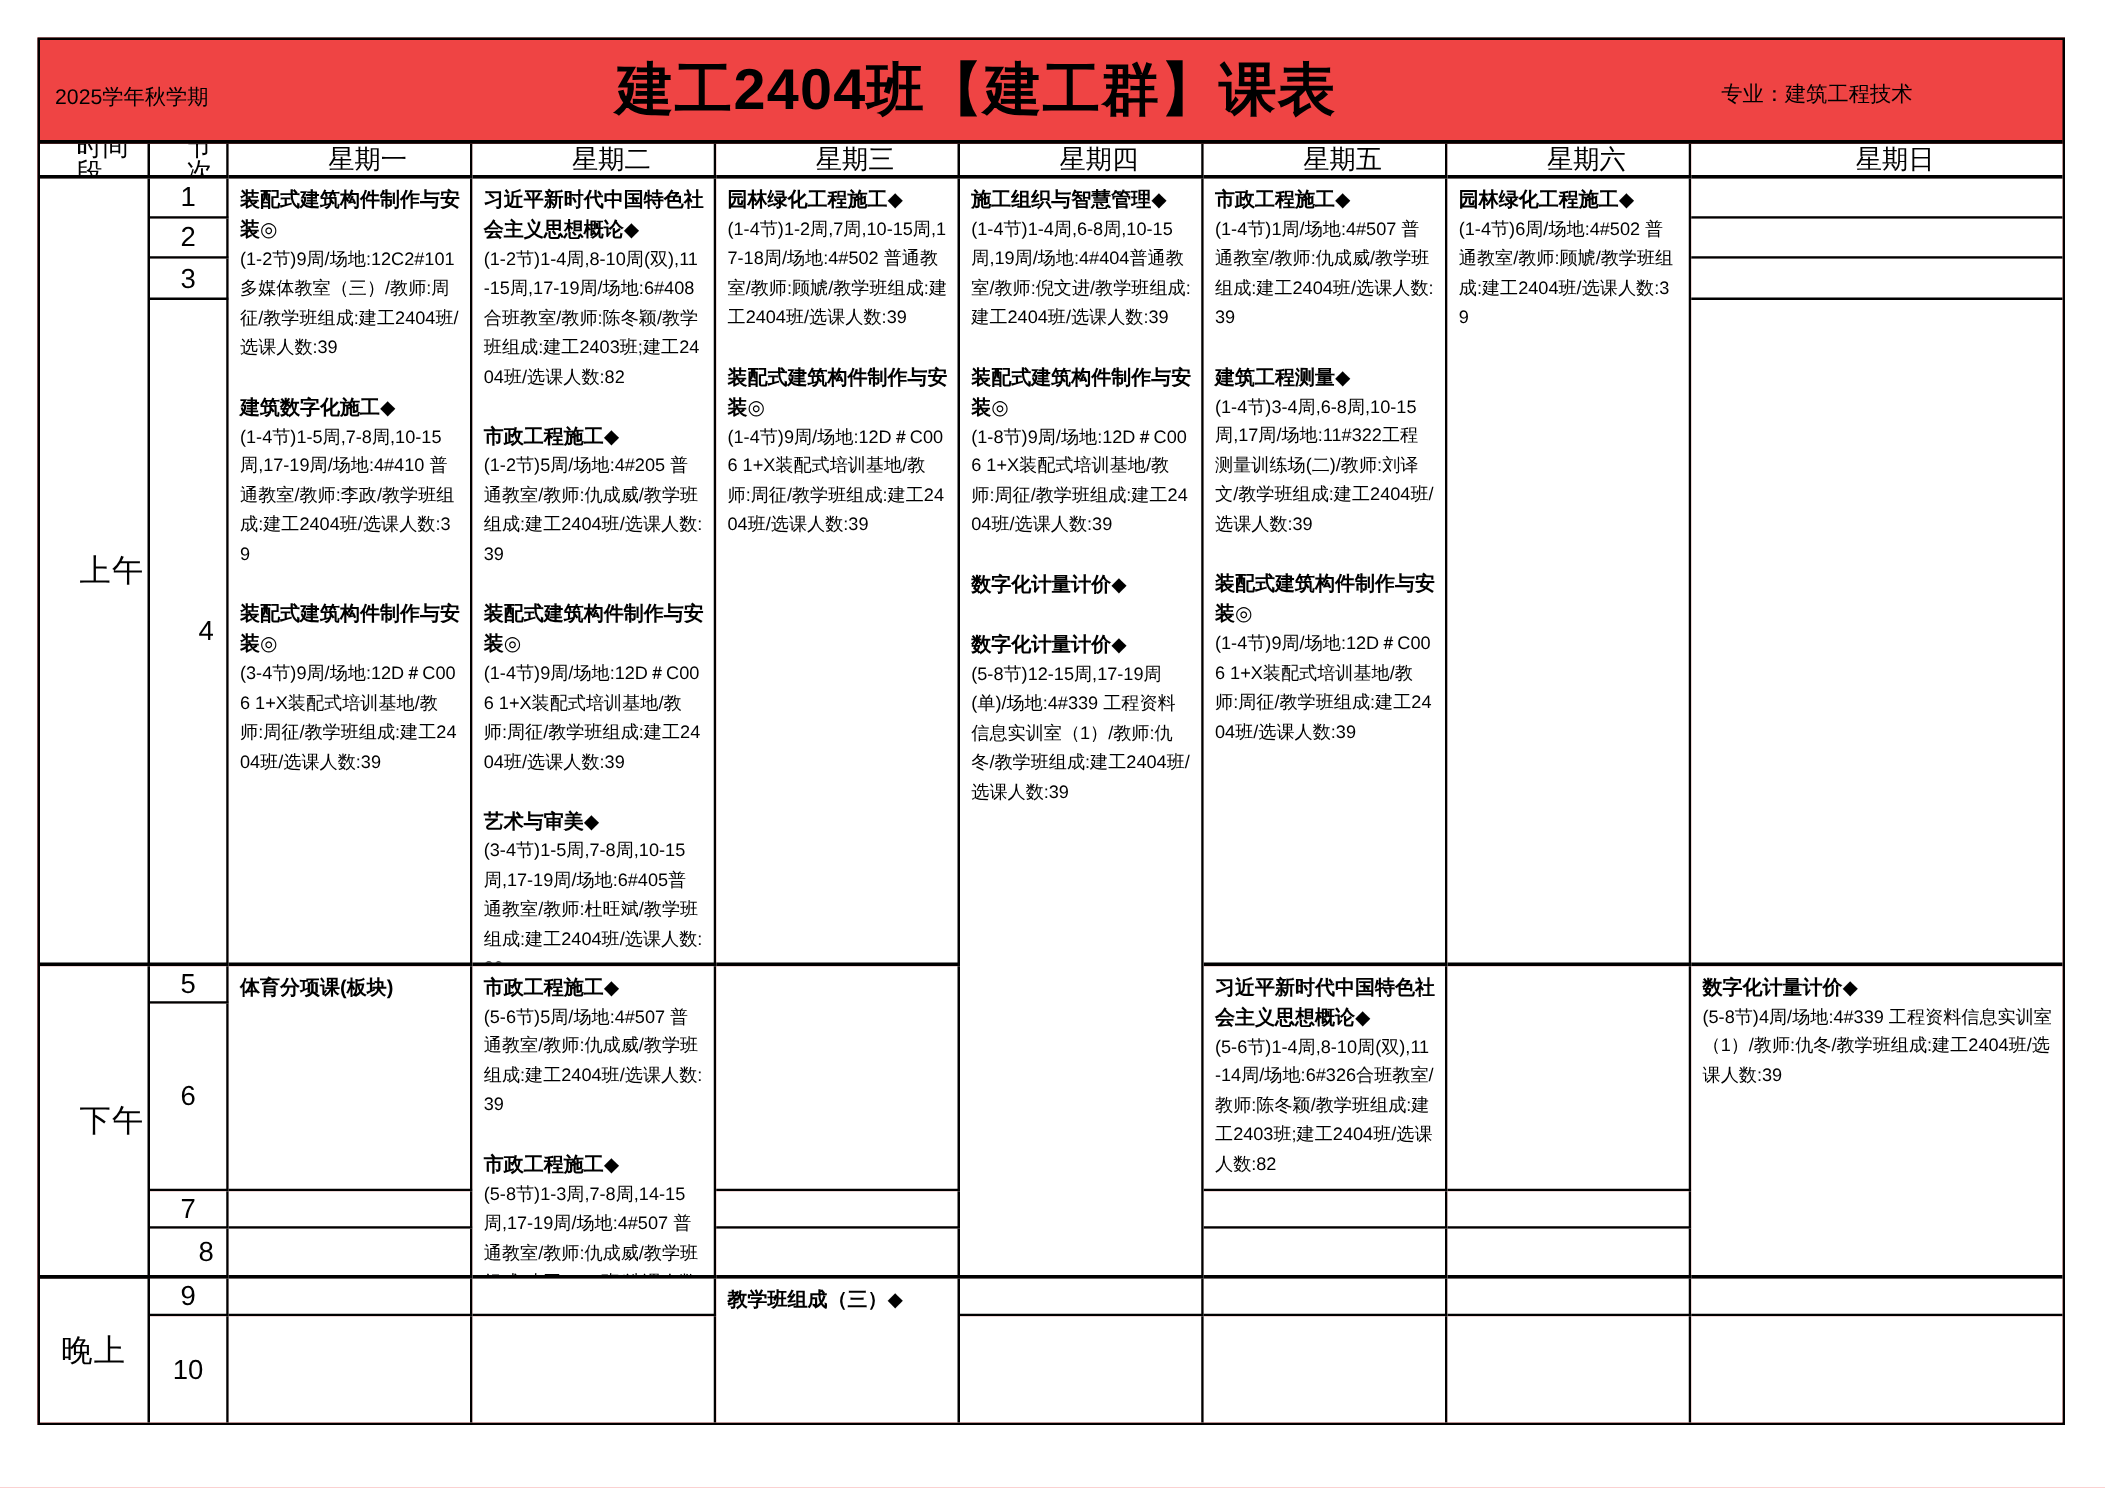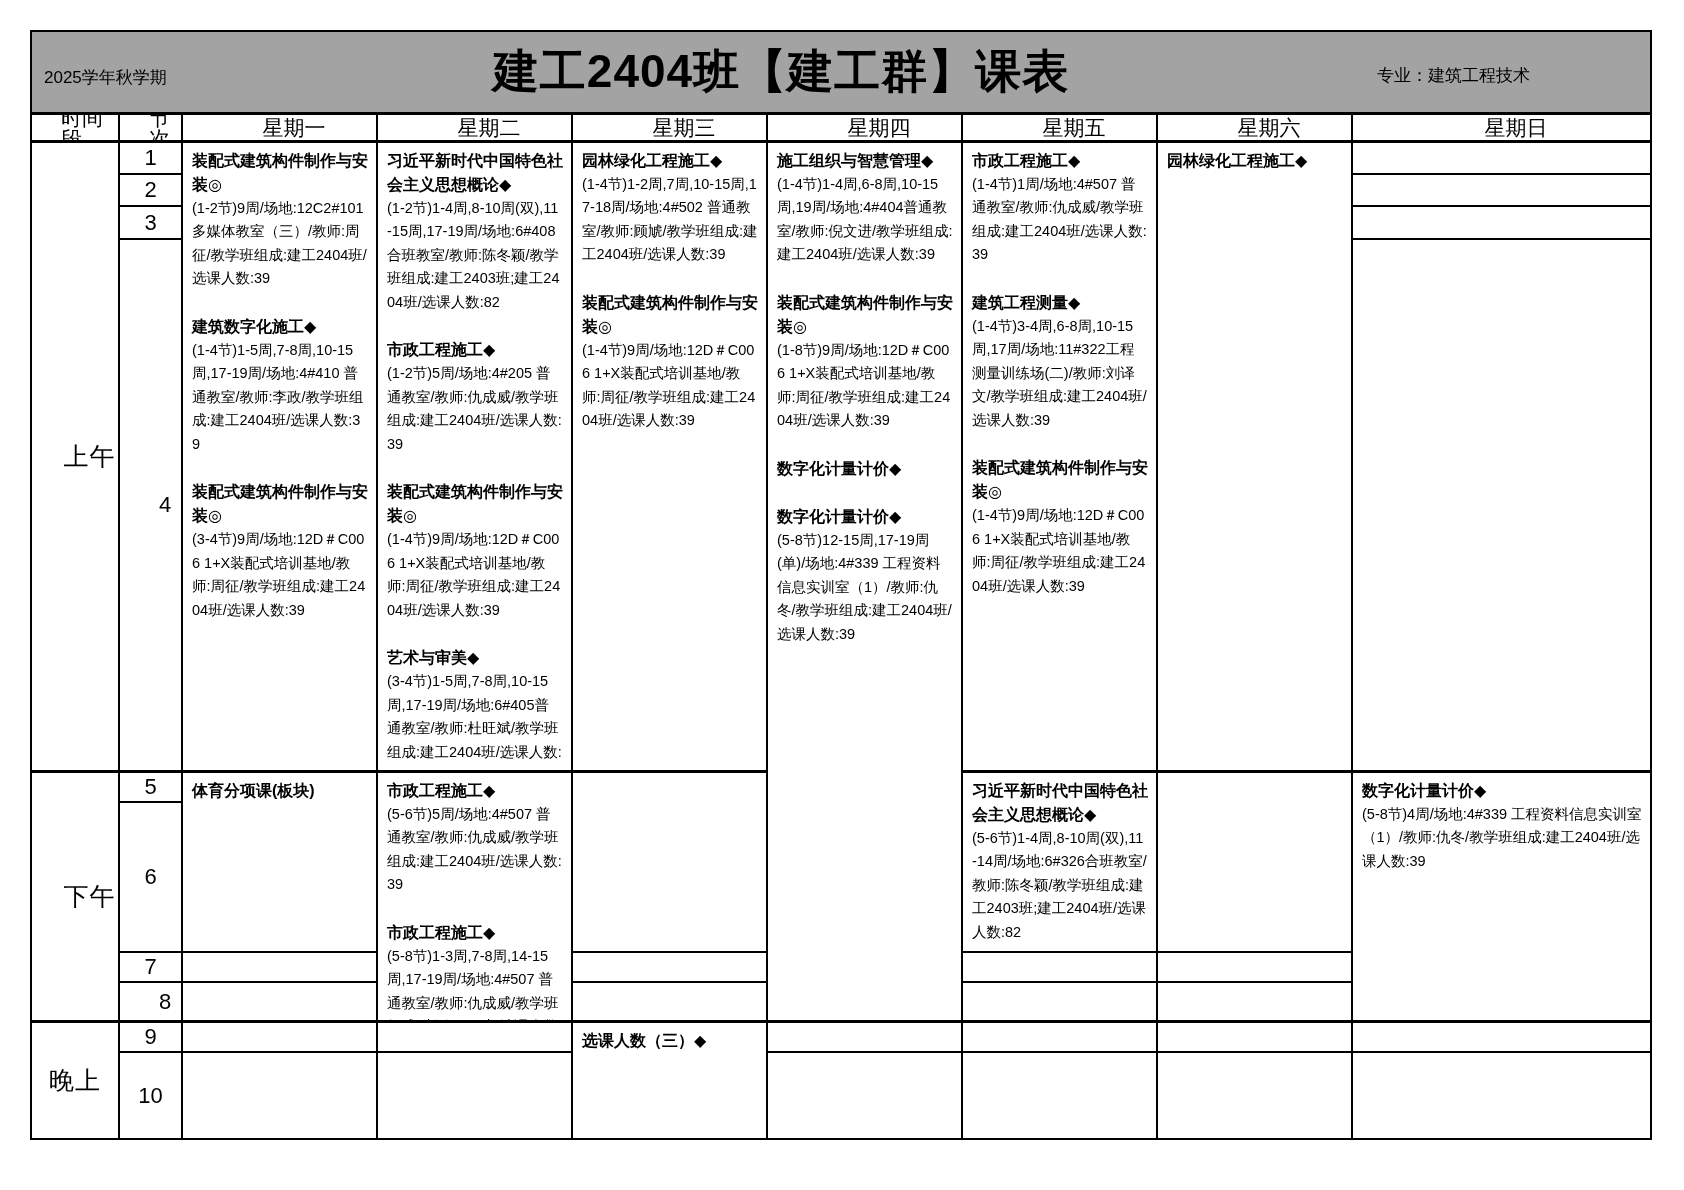--- a/index.html
+++ b/index.html
@@ -8,21 +8,21 @@
     font-family:"Liberation Sans","DejaVu Sans",sans-serif;
     color:#000;
     width:1684px; height:1190px;
     position:relative;
   }
   .sheet {
     position:absolute; left:30px; top:30px;
     width:1622px; height:1110px;
     border:2px solid #000;
     display:flex; flex-direction:column;
-    background:#a3a3a3;
+    background:#ef4444;
   }
   .titlebar {
     height:83px; flex:0 0 83px;
     border-bottom:3px solid #000;
     display:flex; align-items:center;
     position:relative;
   }
   .semester { position:absolute; left:12px; top:34px; font-size:17px; }
   .majortxt { position:absolute; right:120px; top:32px; font-size:17px; }
   .bigtitle {
@@ -168,21 +168,21 @@
       <div class="course">
         <div class="ct">装配式建筑构件制作与安装◎</div>
         <div class="ci">(1-4节)9周/场地:12D＃C006 1+X装配式培训基地/教师:周征/教学班组成:建工2404班/选课人数:39</div>
       </div>
     </div>
     <div class="cell" style="grid-area:6/5/8/6"></div>
     <div class="cell" style="grid-area:8/5/9/6"></div>
     <div class="cell bb3" style="grid-area:9/5/10/6"></div>
     <div class="cell day nb" style="grid-area:10/5/12/6">
       <div class="course">
-        <div class="ct">选课人数（三）◆</div>
+        <div class="ct">教学班组成（三）◆</div>
       </div>
     </div>
 
     <div class="cell day bb3" style="grid-area:2/6/10/7">
       <div class="course">
         <div class="ct">施工组织与智慧管理◆</div>
         <div class="ci">(1-4节)1-4周,6-8周,10-15周,19周/场地:4#404普通教室/教师:倪文进/教学班组成:建工2404班/选课人数:39</div>
       </div>
       <div class="course">
         <div class="ct">装配式建筑构件制作与安装◎</div>
@@ -220,20 +220,21 @@
       </div>
     </div>
     <div class="cell" style="grid-area:8/7/9/8"></div>
     <div class="cell bb3" style="grid-area:9/7/10/8"></div>
     <div class="cell" style="grid-area:10/7/11/8"></div>
     <div class="cell nb" style="grid-area:11/7/12/8"></div>
 
     <div class="cell day bb3" style="grid-area:2/8/6/9">
       <div class="course">
         <div class="ct">园林绿化工程施工◆</div>
+        <div class="ci">(1-4节)6周/场地:4#502 普通教室/教师:顾虓/教学班组成:建工2404班/选课人数:39</div>
       </div>
     </div>
     <div class="cell" style="grid-area:6/8/8/9"></div>
     <div class="cell" style="grid-area:8/8/9/9"></div>
     <div class="cell bb3" style="grid-area:9/8/10/9"></div>
     <div class="cell" style="grid-area:10/8/11/9"></div>
     <div class="cell nb" style="grid-area:11/8/12/9"></div>
 
     <div class="cell nr" style="grid-area:2/9/3/10"></div>
     <div class="cell nr" style="grid-area:3/9/4/10"></div>

